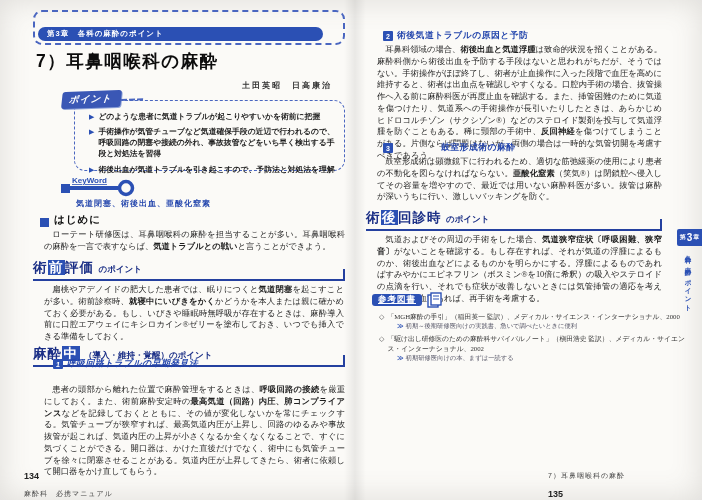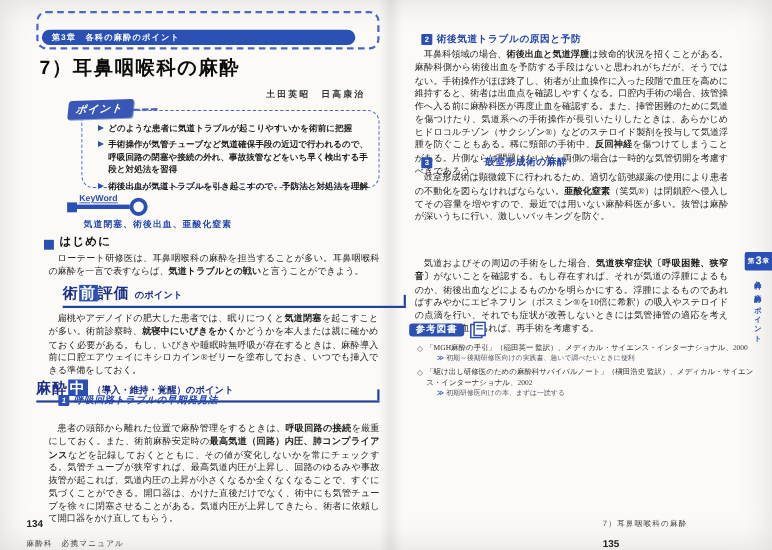--- a/index.html
+++ b/index.html
@@ -71,21 +71,21 @@
   .sub-title{font-size:8.8px;font-weight:bold;color:#2446ad;letter-spacing:.5px;}
 
   
   .footer{position:absolute;top:471px;display:flex;align-items:baseline;gap:8px;flex-direction:column;}
   .pageno{font-size:9px;font-weight:bold;color:#222;}
   .foot-txt{font-size:7px;color:#444;letter-spacing:1px;}
 
   
   .refs-label-row{position:absolute;left:372px;top:292px;display:flex;align-items:center;gap:4px;}
   .refs-label{background:#2b50b4;color:#fff;font-size:8.5px;font-weight:bold;
-    padding:0 6px;border-radius:3px;letter-spacing:1px;}
+    padding:0 6px;border-radius:3px;letter-spacing:1px;text-decoration:underline;}
   .refs{position:absolute;left:379px;top:312px;width:310px;}
   .ref-item{margin-bottom:3px;}
   .ref-main{display:flex;gap:3px;font-size:6.8px;color:#333;line-height:1.45;}
   .ref-dia{color:#666;flex:0 0 auto;font-size:7px;}
   .ref-note{margin-left:18px;font-size:6.3px;color:#556;line-height:1.4;}
   .ref-note .gg{color:#2b50b4;font-weight:bold;margin-right:2px;}
 
   
   .memo{position:absolute;left:372px;top:374px;width:310px;}
   .memo-row1{display:flex;align-items:flex-end;}
@@ -143,21 +143,21 @@
     </svg>
   </div>
   <div class="kw-terms">気道閉塞、術後出血、亜酸化窒素</div>
 
   <div class="hajimeni">
     <span class="bluesq"></span>
     <span class="hajimeni-label">はじめに</span>
   </div>
   <div class="para serif" style="left:44px;top:229px;width:301px;"><span>ローテート研修医は、耳鼻咽喉科の麻酔を担当することが多い。耳鼻咽喉科の麻酔を一言で表すならば、</span><span class="bseg">気道トラブルとの戦い</span><span>と言うことができよう。</span></div>
 
-  <div class="sec-header" style="left:33px;top:258px;width:312px;margin-left:24px;">
+  <div class="sec-header" style="left:33px;top:258px;width:312px;">
     <span class="sec-big">術</span><span class="sec-big sec-hl">前</span><span class="sec-big">評価</span>
     <span class="sec-small">のポイント</span>
   </div>
   <div class="para serif" style="left:44px;top:284px;width:300px;"><span>扁桃やアデノイドの肥大した患者では、眠りにつくと</span><span class="bseg">気道閉塞</span><span>を起こすことが多い。術前診察時、</span><span class="bseg">就寝中にいびきをかく</span><span>かどうかを本人または親に確かめておく必要がある。もし、いびきや睡眠時無呼吸が存在するときは、麻酔導入前に口腔エアウェイにキシロカイン®ゼリーを塗布しておき、いつでも挿入できる準備をしておく。</span></div>
 
   <div class="sec-header" style="left:33px;top:344px;width:312px;">
     <span class="sec-big">麻酔</span><span class="sec-big sec-hl">中</span>
     <span class="sec-small">（導入・維持・覚醒）</span><span class="sec-small">のポイント</span>
   </div>
 
@@ -177,20 +177,24 @@
     <span class="sub-title">術後気道トラブルの原因と予防</span>
   </div>
   <div class="para serif" style="left:377px;top:44px;width:285px;"><span>耳鼻科領域の場合、</span><span class="bseg">術後出血と気道浮腫</span><span>は致命的状況を招くことがある。麻酔科側から術後出血を予防する手段はないと思われがちだが、そうではない。手術操作がほぼ終了し、術者が止血操作に入った段階で血圧を高めに維持すると、術者は出血点を確認しやすくなる。口腔内手術の場合、抜管操作へ入る前に麻酔科医が再度止血を確認する。また、挿管困難のために気道を傷つけたり、気道系への手術操作が長引いたりしたときは、あらかじめヒドロコルチゾン（サクシゾン®）などのステロイド製剤を投与して気道浮腫を防ぐこともある。稀に頸部の手術中、</span><span class="bseg">反回神経</span><span>を傷つけてしまうことがある。片側ならば問題はないが、両側の場合は一時的な気管切開を考慮すべきであろう。</span></div>
 
   <div class="sub-head" style="left:372px;top:142px;gap:48px;">
     <span class="numsq">3</span>
     <span class="sub-title">鼓室形成術の麻酔</span>
   </div>
   <div class="para serif" style="left:377px;top:156px;width:285px;"><span>鼓室形成術は顕微鏡下に行われるため、適切な筋弛緩薬の使用により患者の不動化を図らなければならない。</span><span class="bseg">亜酸化窒素</span><span>（笑気®）は閉鎖腔へ侵入してその容量を増やすので、最近では用いない麻酔科医が多い。抜管は麻酔が深いうちに行い、激しいバッキングを防ぐ。</span></div>
 
+  <div class="sec-header" style="left:366px;top:208px;width:296px;">
+    <span class="sec-big">術</span><span class="sec-big sec-hl">後</span><span class="sec-big">回診時</span>
+    <span class="sec-small">のポイント</span>
+  </div>
   <div class="para serif" style="left:377px;top:234px;width:285px;"><span>気道およびその周辺の手術をした場合、</span><span class="bseg">気道狭窄症状〔呼吸困難、狭窄音〕</span><span>がないことを確認する。もし存在すれば、それが気道の浮腫によるものか、術後出血などによるものかを明らかにする。浮腫によるものであればすみやかにエピネフリン（ボスミン®を10倍に希釈）の吸入やステロイドの点滴を行い、それでも症状が改善しないときには気管挿管の適応を考える。術後出血であれば、再手術を考慮する。</span></div>
 
   <div class="refs-label-row">
     <span class="refs-label">参考図書</span>
     <svg width="18" height="16" viewBox="0 0 18 16">
       <rect x="2" y="3" width="10" height="12" fill="#fff" stroke="#2b50b4" stroke-width="1.4"></rect>
       <rect x="5" y="1" width="10" height="12" fill="#fff" stroke="#2b50b4" stroke-width="1.4"></rect>
       <line x1="7" y1="4" x2="13" y2="4" stroke="#2b50b4" stroke-width="1"></line>
       <line x1="7" y1="7" x2="13" y2="7" stroke="#2b50b4" stroke-width="1"></line>
     </svg>

